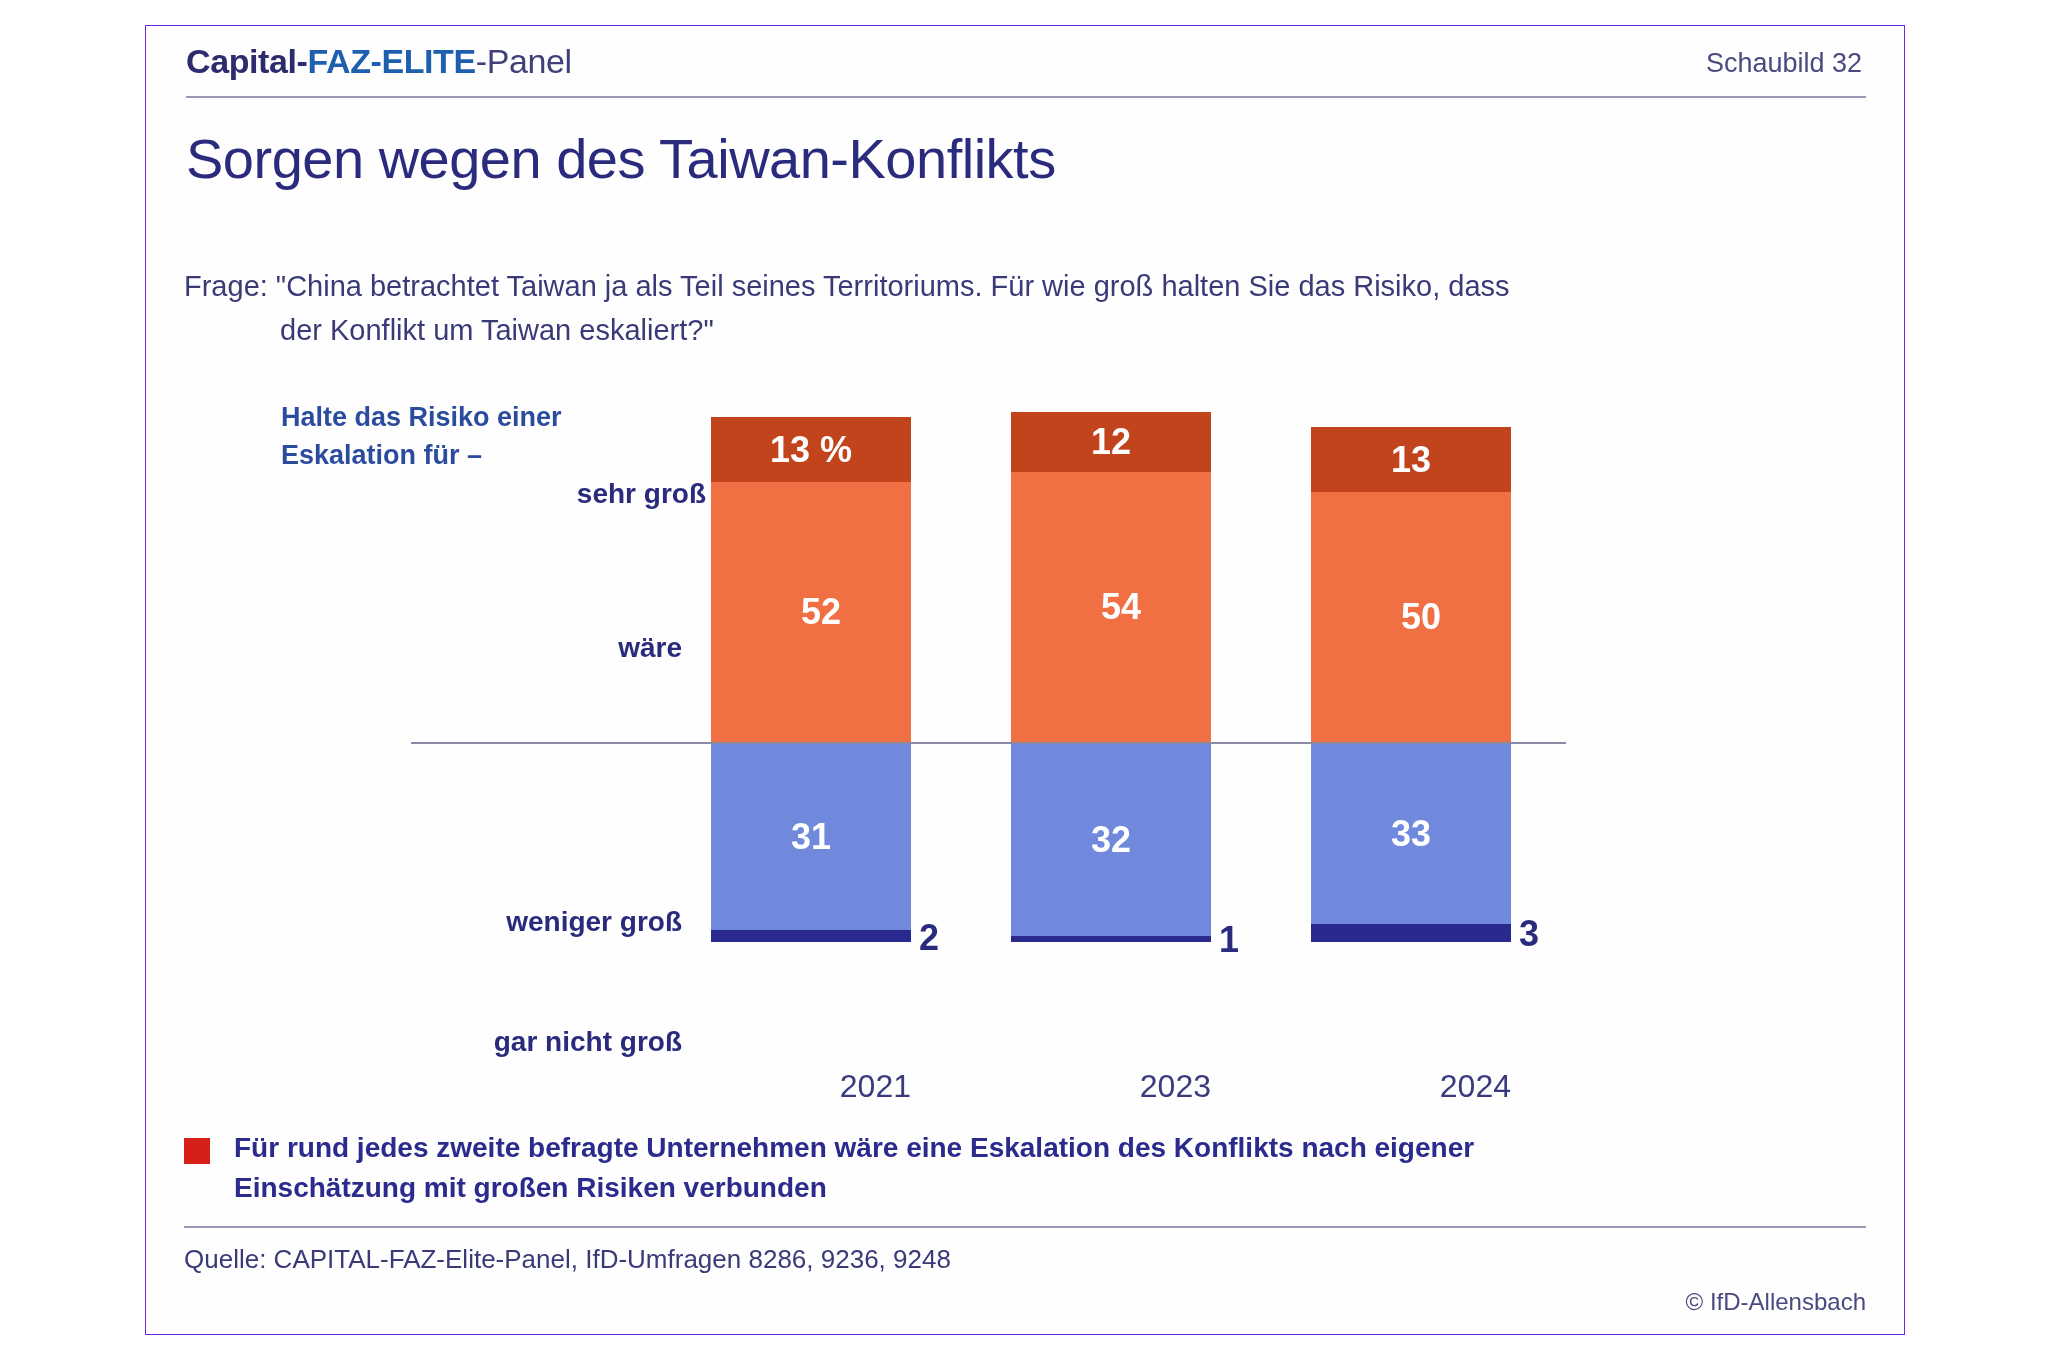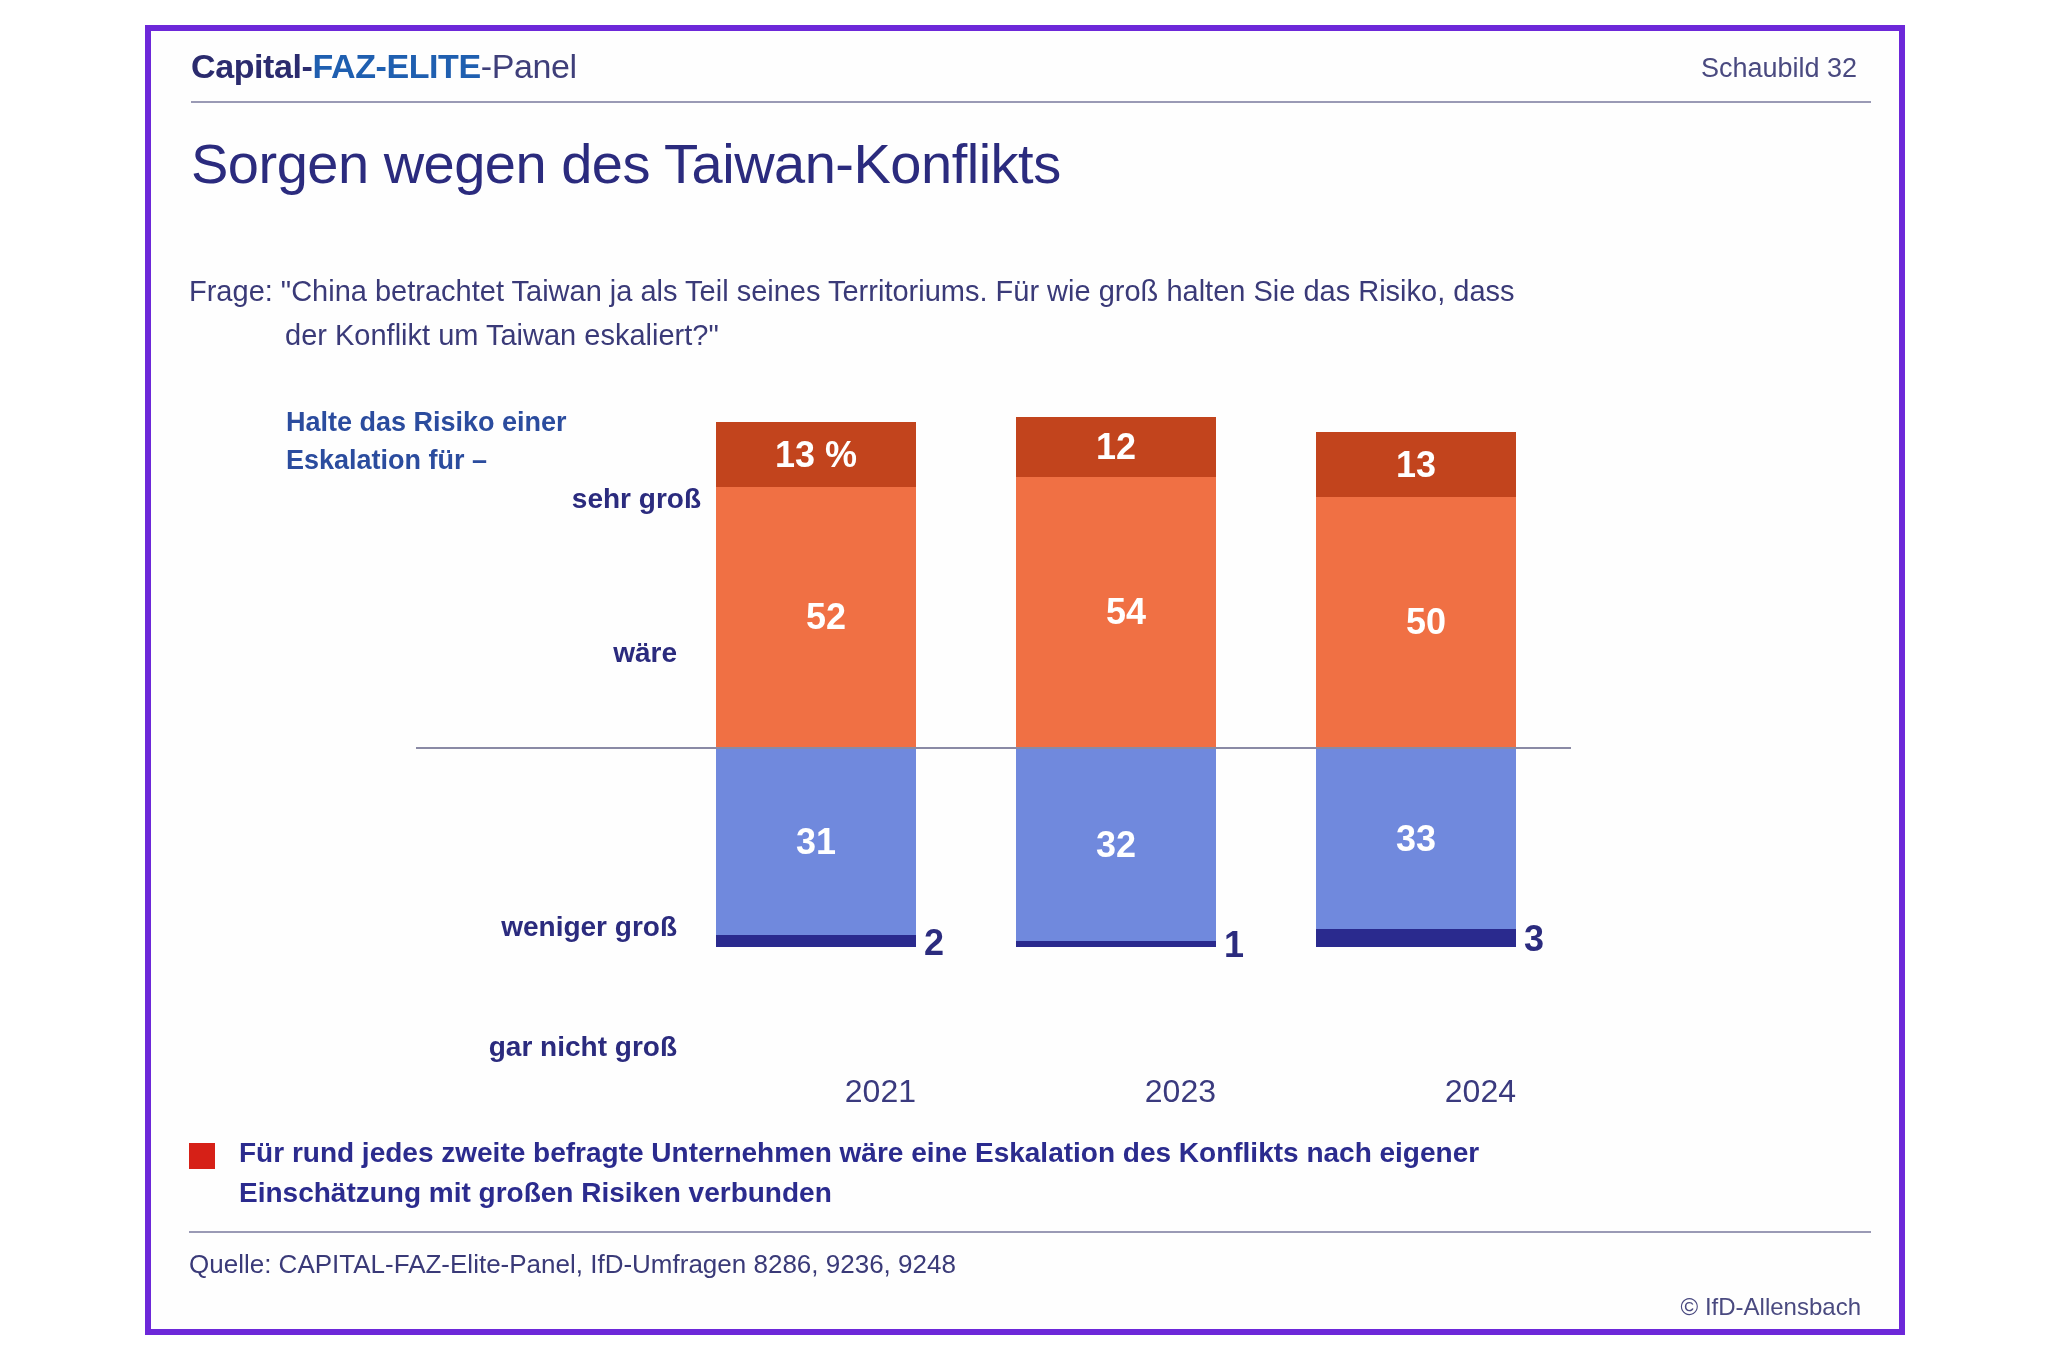--- a/index.html
+++ b/index.html
@@ -15,21 +15,21 @@
     color: #2b2b6e;
     overflow: hidden;
   }
 
   #slide {
     position: absolute;
     left: 145px;
     top: 25px;
     width: 1760px;
     height: 1310px;
-    border: 6px solid #6d28d9;
+    border: 1px solid #6d28d9;
     background: #fefefe;
     box-sizing: border-box;
   }
 
   
   #header-row {
     position: absolute;
     left: 0;
     top: 0;
     width: 100%;

